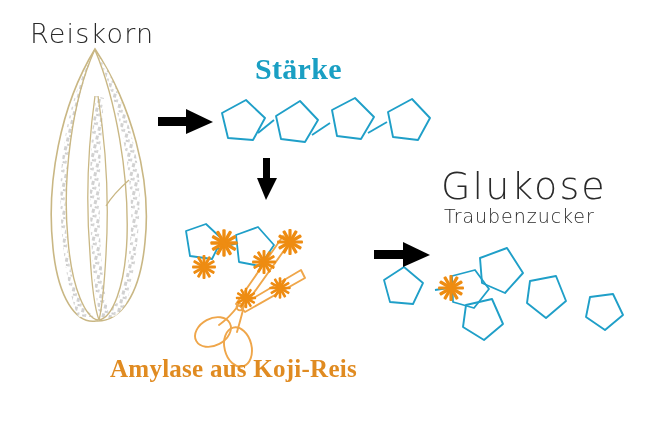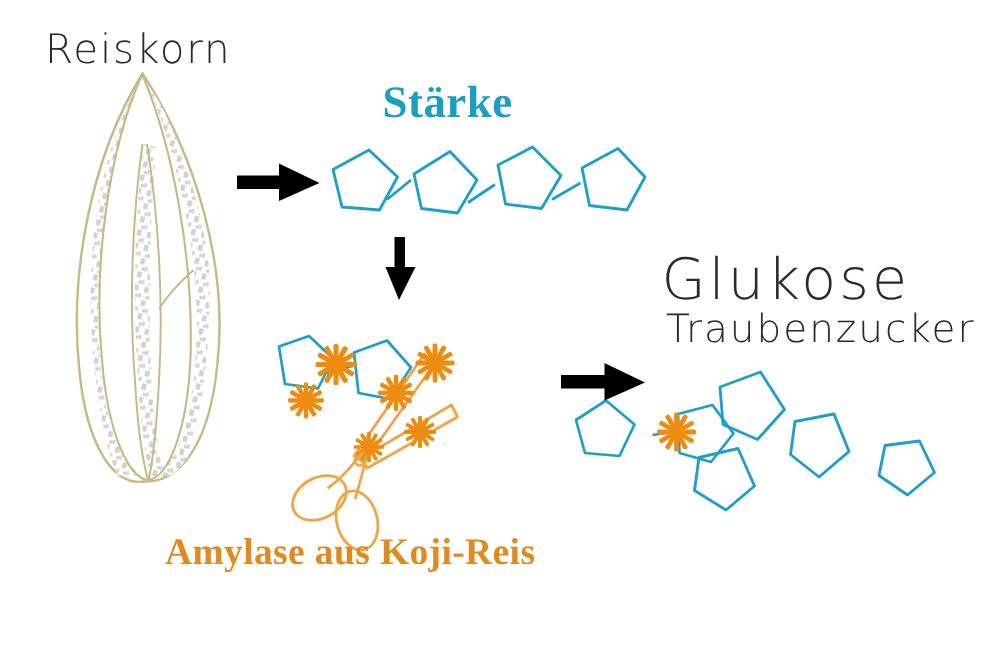--- a/index.html
+++ b/index.html
@@ -43,21 +43,21 @@
   }
   #label-glukose {
     left: 441px;
     top: 167px;
     font-size: 38px;
     letter-spacing: 0.055em;
   }
   #label-traubenzucker {
     left: 444px;
     top: 207px;
-    font-size: 26px;
+    font-size: 19px;
     letter-spacing: 0.05em;
   }
   
   .label-serif {
     font-family: "Liberation Serif", "DejaVu Serif", serif;
     font-weight: bold;
   }
   #label-staerke {
     left: 255px;
     top: 54px;

